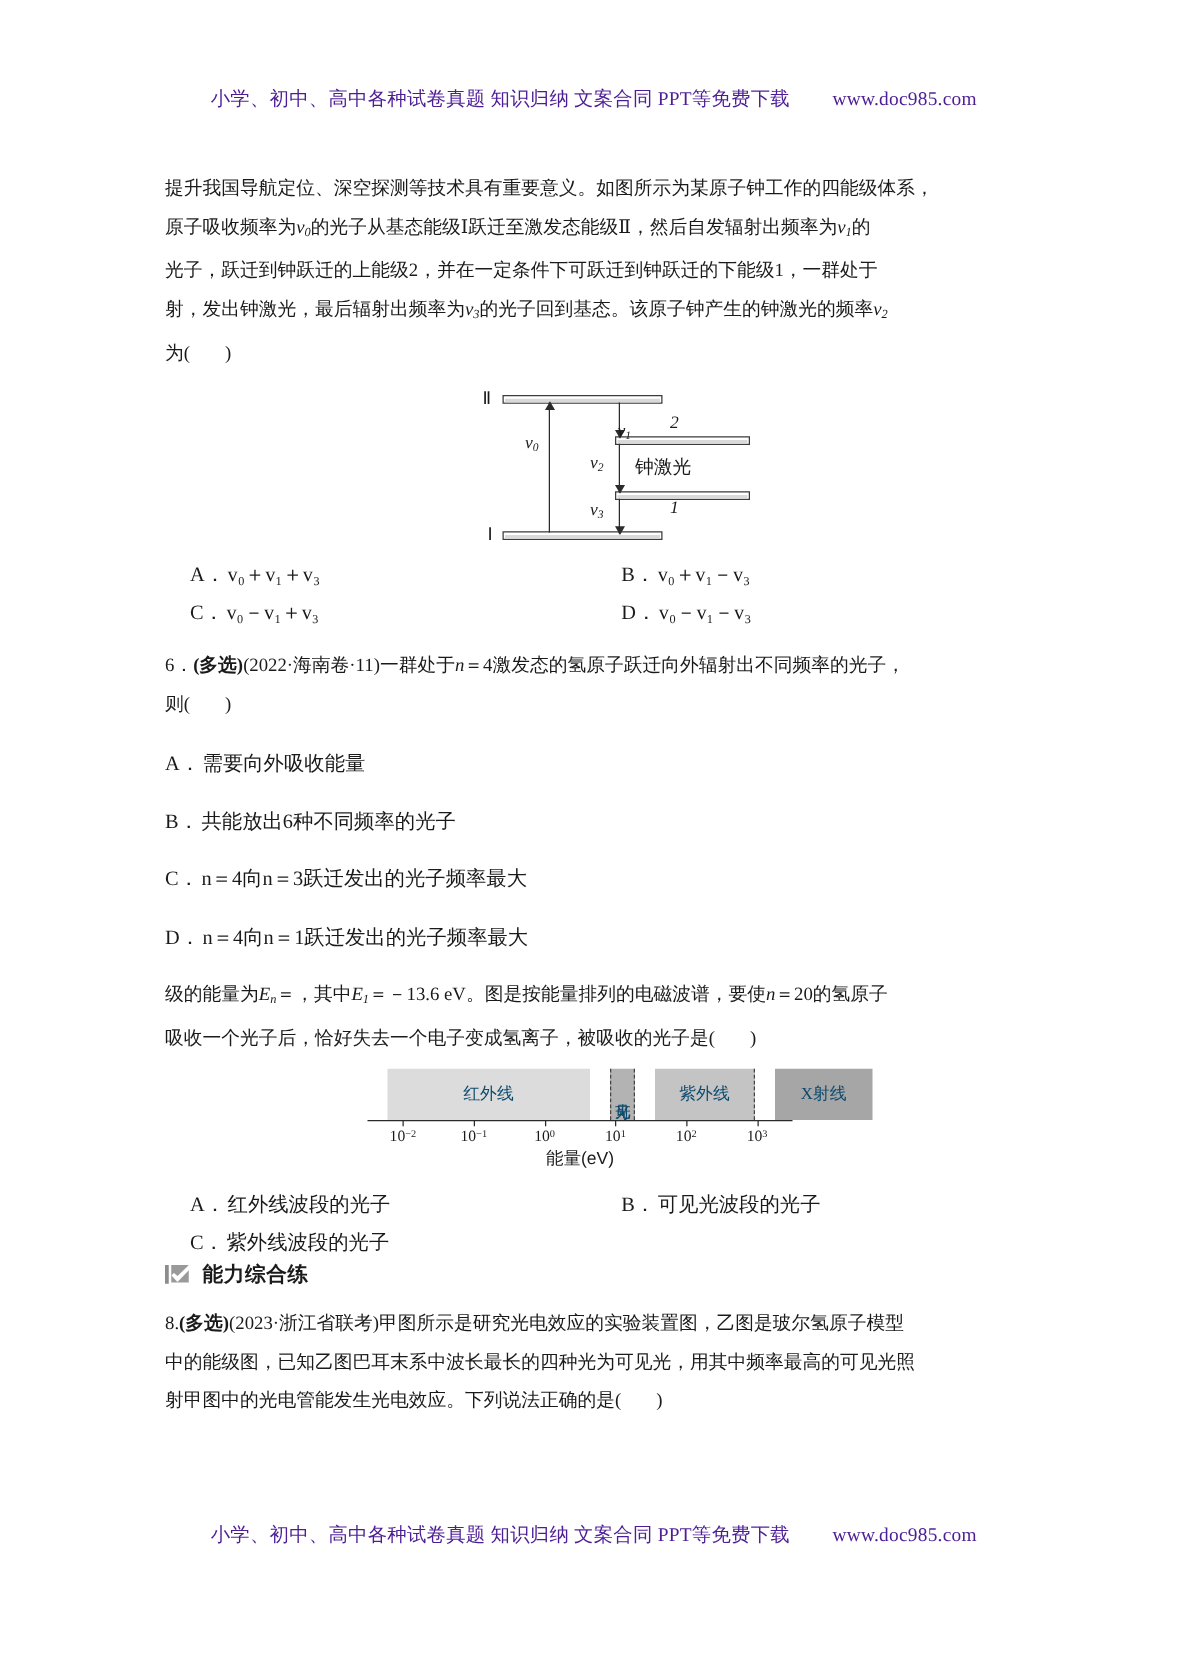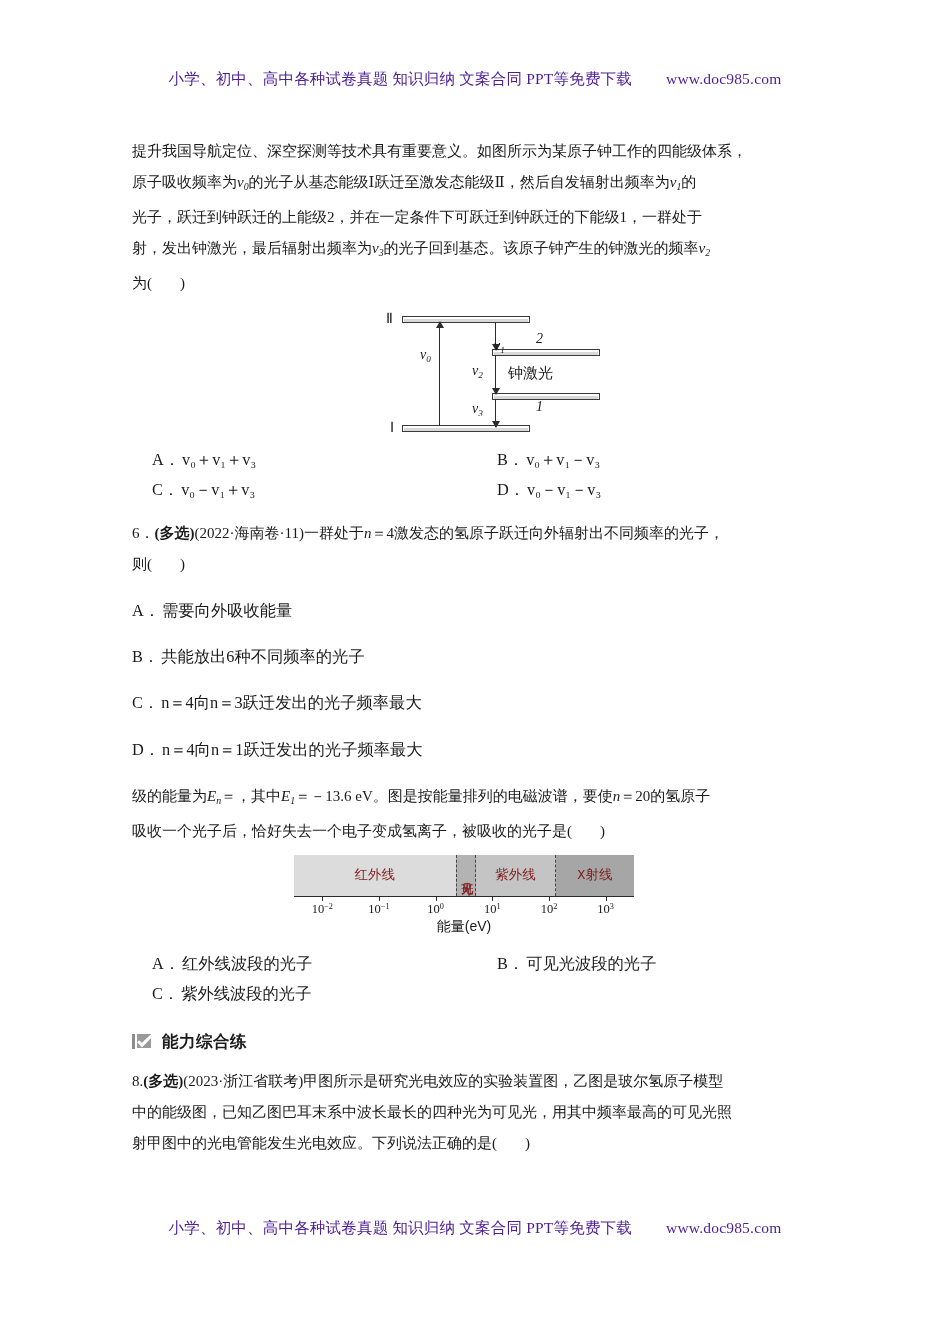--- a/index.html
+++ b/index.html
@@ -194,23 +194,24 @@
     height: 41px;
     display: flex;
     border: 0;
   }
   .band {
     position: relative;
     display: flex;
     align-items: center;
     justify-content: center;
     font-size: 13.5px;
-    font-family: Liberation Mono, monospace;
-    color: #7f1d1d;
+    font-family: Liberation Serif, serif;
+    color: #0c4a6e;
     box-sizing: border-box;
+    margin-left: 16px;
   }
   .band.vis {
     border-left: 1.4px dashed #444;
     border-right: 1.4px dashed #444;
     padding: 0;
   }
   .band.uv { border-right: 1.4px dashed #444; }
   .band.vis .vtext {
     writing-mode: vertical-rl;
     text-orientation: upright;
@@ -251,21 +252,20 @@
     transform: translateX(-50%);
     font-size: 14px;
     font-family: "Liberation Sans", sans-serif;
     white-space: nowrap;
   }
 
   
   .section-head {
     display: flex;
     align-items: center;
-    margin-top: 22px;
   }
   .sec-icon {
     width: 23px;
     height: 17px;
     margin-right: 7px;
     position: relative;
     flex: 0 0 auto;
   }
   .sec-title {
     font-family: "Liberation Sans", sans-serif;

